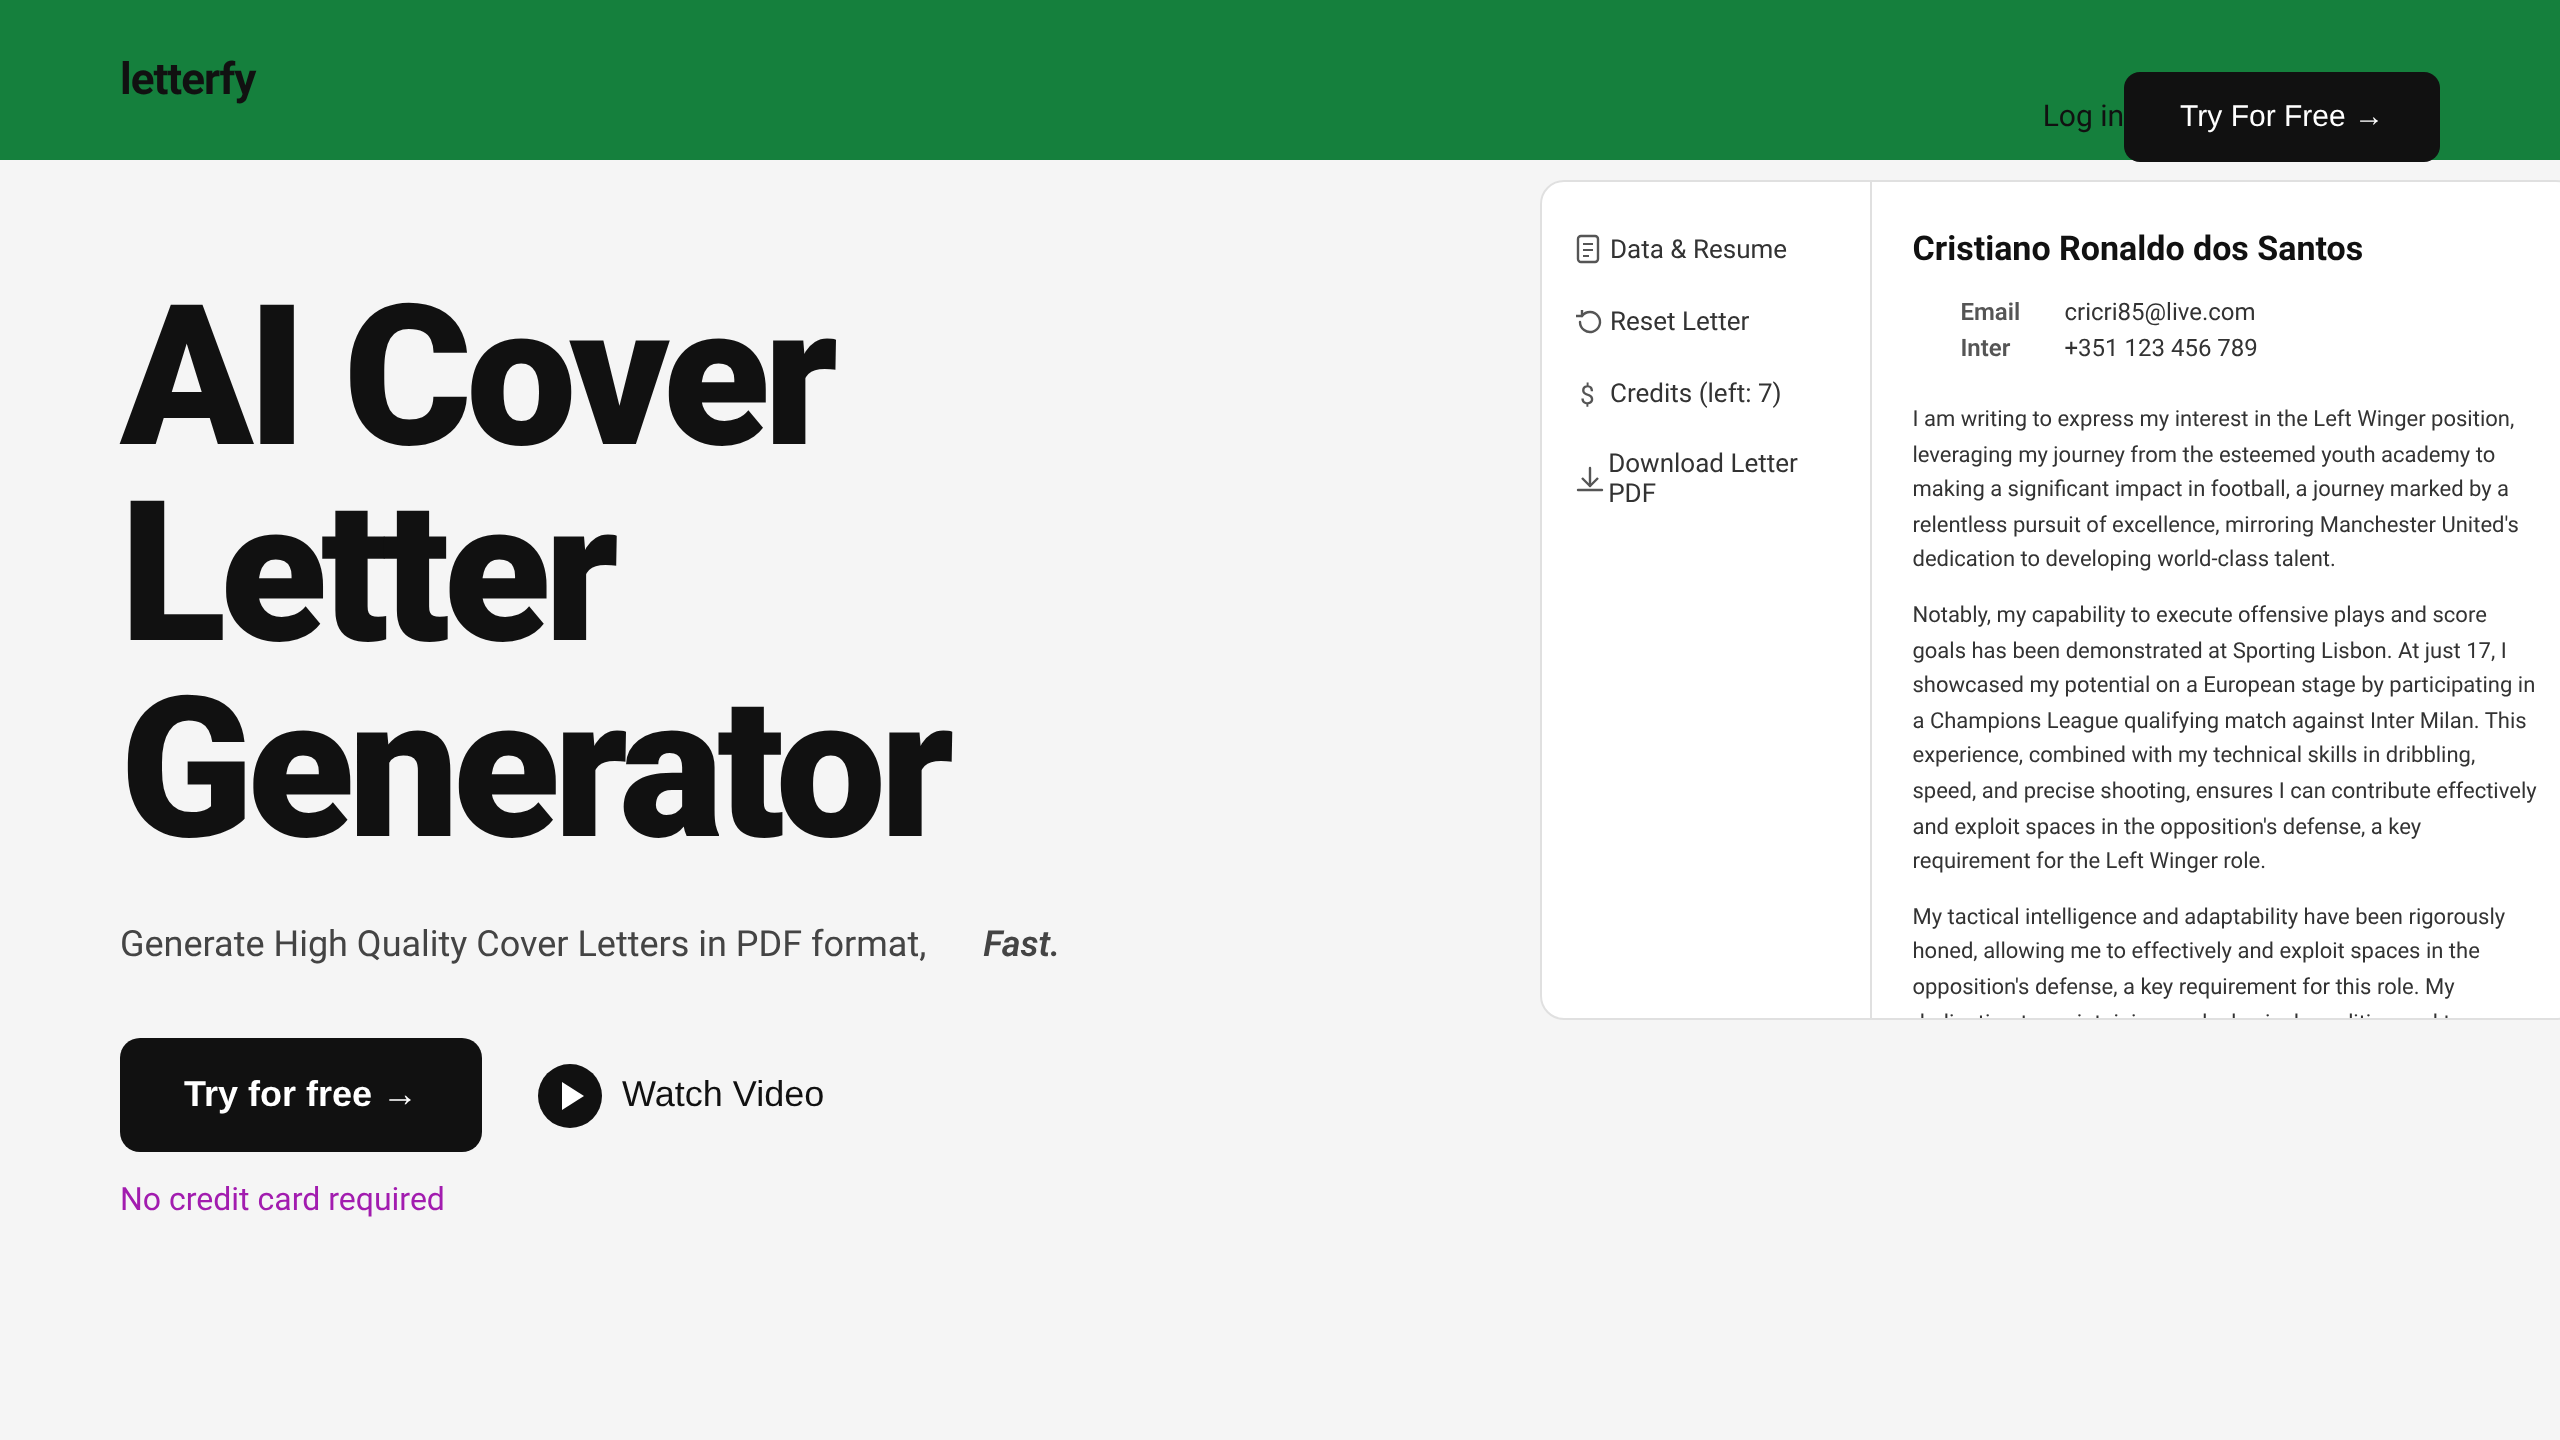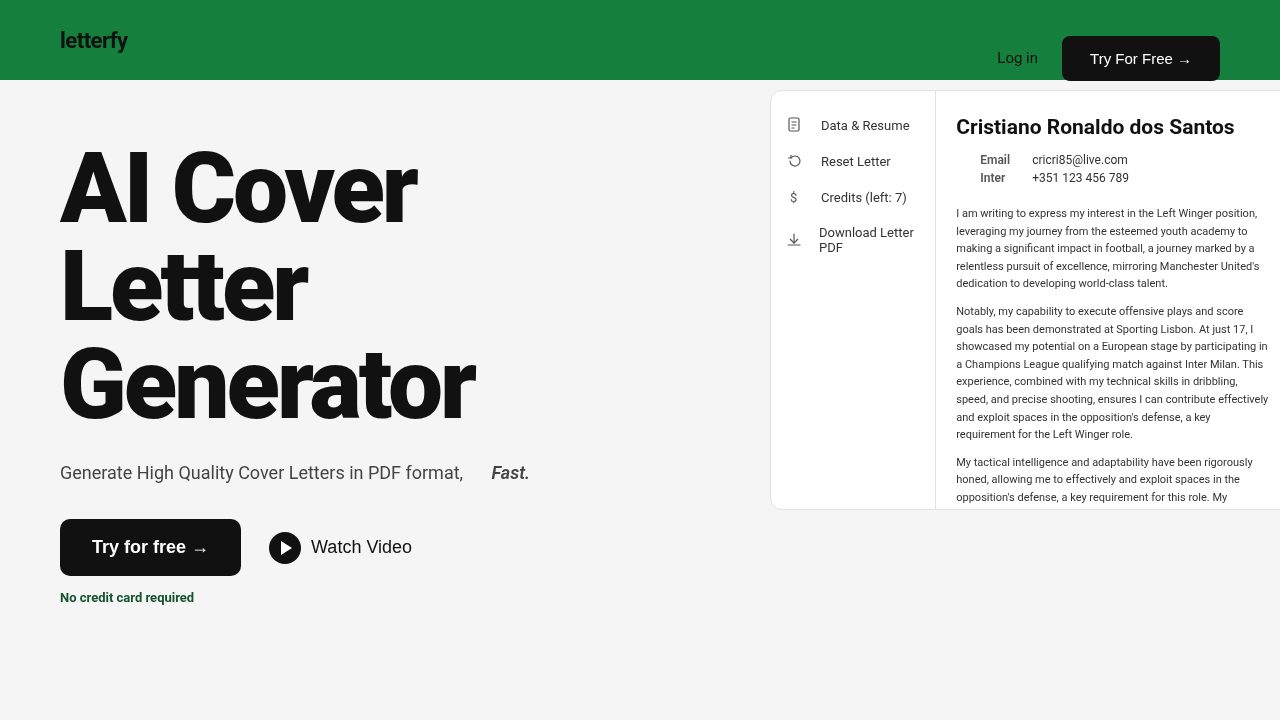--- a/index.html
+++ b/index.html
@@ -30,21 +30,20 @@
     .logo {
       font-size: 22px;
       font-weight: 700;
       color: #111;
       letter-spacing: -0.5px;
     }
 
     .nav-right {
       display: flex;
       align-items: center;
-      gap: 24px;
       margin-top: 36px;
     }
 
     .login-link {
       font-size: 15px;
       color: #111;
       cursor: pointer;
       text-decoration: none;
     }
 
@@ -143,24 +142,23 @@
 
     .play-icon::after {
       content: '';
       border-left: 11px solid #fff;
       border-top: 7px solid transparent;
       border-bottom: 7px solid transparent;
       margin-left: 3px;
     }
 
     .no-credit {
-      font-size: 13px;
-      color: #14532d;
+      font-size: 16px;
+      color: #a21caf;
       margin-top: 10px;
-      font-weight: bold;
     }
 
     
     .hero-right {
       position: absolute;
       left: 770px;
       top: 10px;
       width: 520px;
       height: 420px;
       display: flex;
@@ -175,21 +173,21 @@
       border: 1px solid #e0e0e0;
       padding: 16px 0;
       display: flex;
       flex-direction: column;
       gap: 0;
     }
 
     .preview-sidebar-item {
       display: flex;
       align-items: center;
-      gap: 18px;
+      gap: 2px;
       padding: 10px 16px;
       font-size: 13px;
       color: #333;
       cursor: pointer;
     }
 
     .sidebar-icon {
       width: 16px;
       height: 16px;
       display: flex;
@@ -204,21 +202,21 @@
       width: 380px;
       background: #fff;
       border-radius: 0 12px 12px 0;
       border: 1px solid #e0e0e0;
       border-left: none;
       padding: 24px 20px;
       overflow: hidden;
     }
 
     .letter-name {
-      font-size: 21px;
+      font-size: 17px;
       font-weight: 700;
       color: #111;
       margin-bottom: 14px;
     }
 
     .letter-contact {
       margin-bottom: 20px;
     }
 
     .letter-contact-row {

